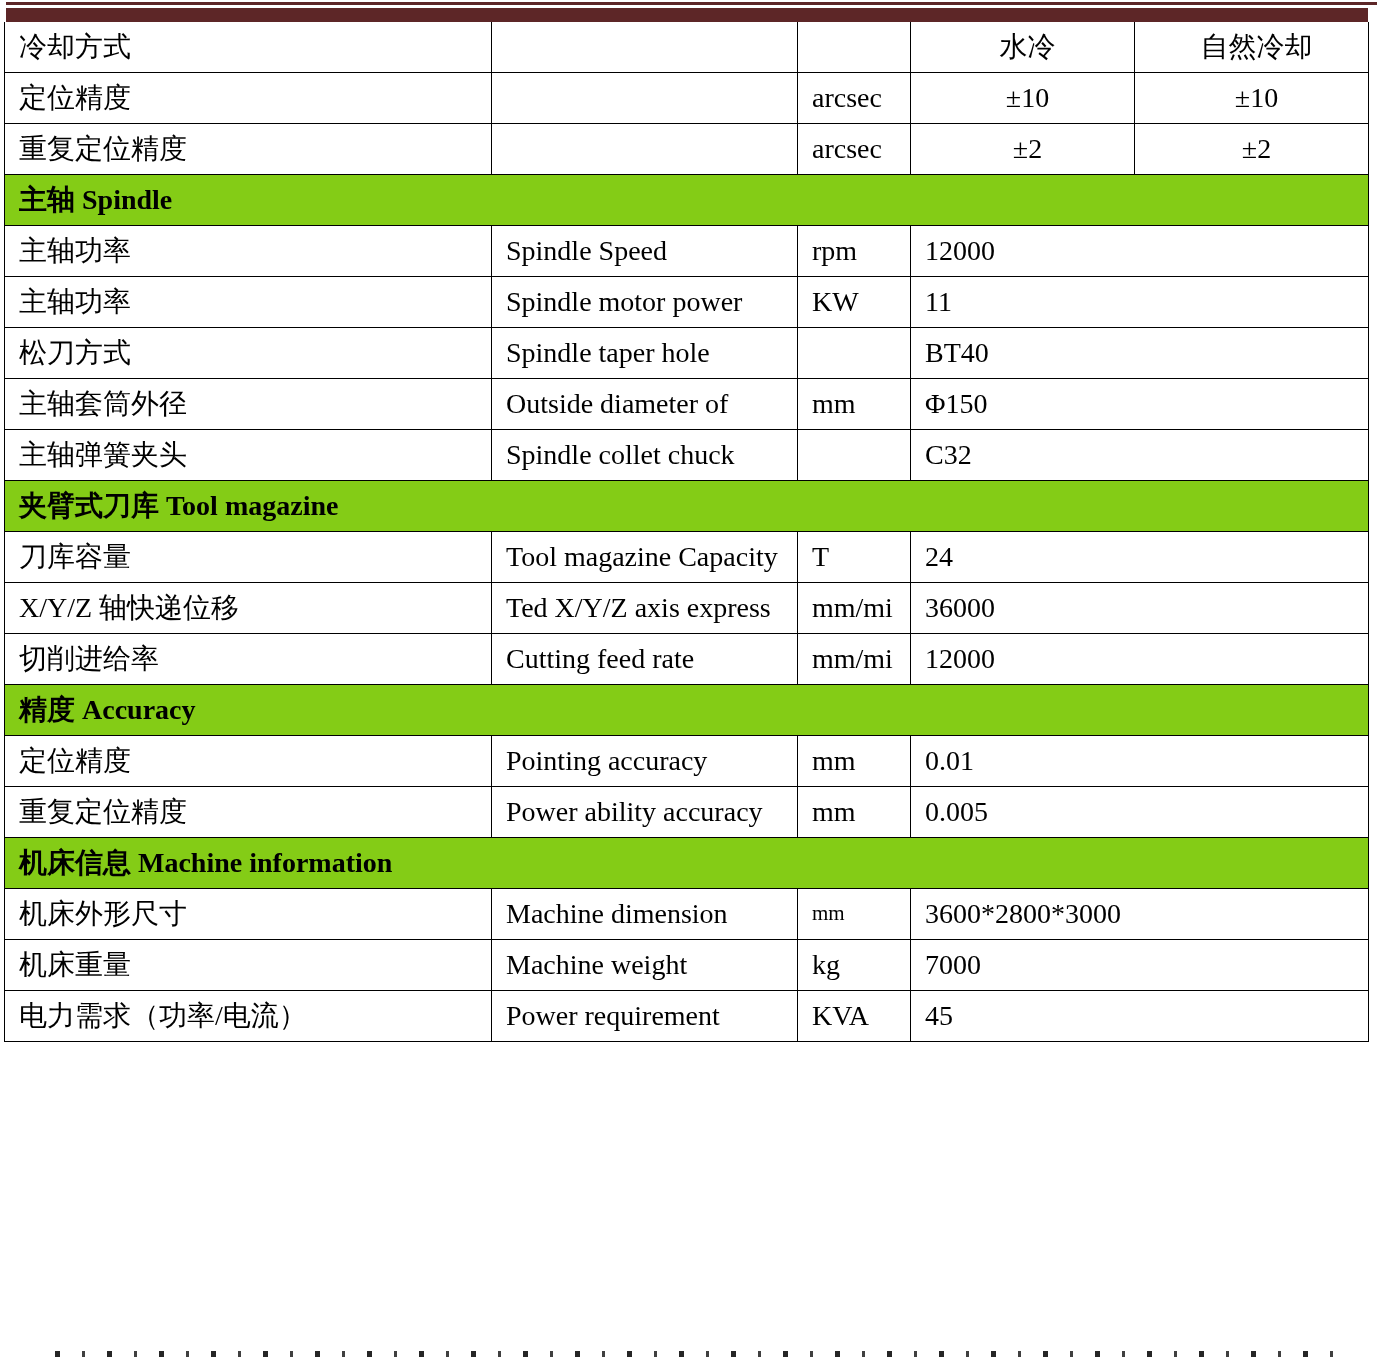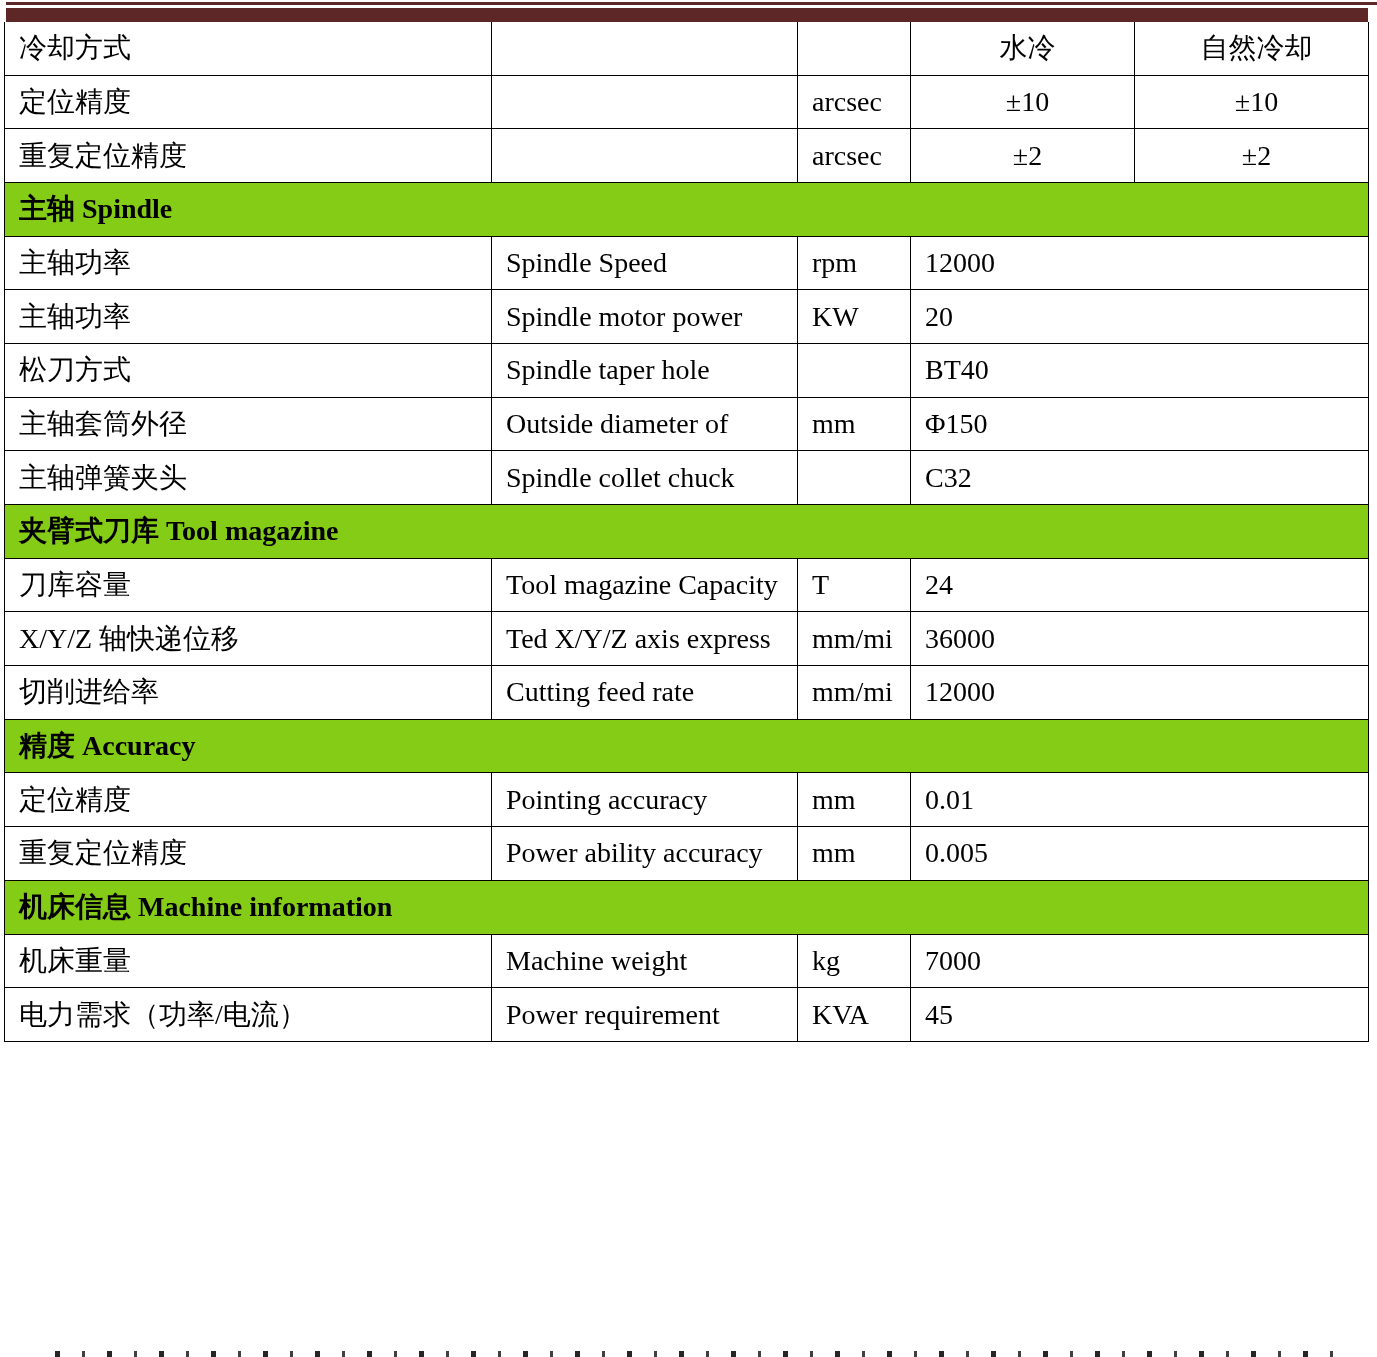--- a/index.html
+++ b/index.html
@@ -98,21 +98,21 @@
       <tr>
         <td class="cell-cn">主轴功率</td>
         <td class="cell-en">Spindle Speed</td>
         <td class="cell-unit">rpm</td>
         <td class="cell-val" colspan="2">12000</td>
       </tr>
       <tr>
         <td class="cell-cn">主轴功率</td>
         <td class="cell-en">Spindle motor power</td>
         <td class="cell-unit">KW</td>
-        <td class="cell-val" colspan="2">20</td>
+        <td class="cell-val" colspan="2">11</td>
       </tr>
       <tr>
         <td class="cell-cn">松刀方式</td>
         <td class="cell-en">Spindle taper hole</td>
         <td class="cell-unit"></td>
         <td class="cell-val" colspan="2">BT40</td>
       </tr>
       <tr>
         <td class="cell-cn">主轴套筒外径</td>
         <td class="cell-en">Outside diameter of</td>
@@ -158,20 +158,26 @@
       <tr>
         <td class="cell-cn">重复定位精度</td>
         <td class="cell-en">Power ability accuracy</td>
         <td class="cell-unit">mm</td>
         <td class="cell-val" colspan="2">0.005</td>
       </tr>
       <tr>
         <td class="section-cell" colspan="5">机床信息 Machine information</td>
       </tr>
       <tr>
+        <td class="cell-cn">机床外形尺寸</td>
+        <td class="cell-en">Machine dimension</td>
+        <td class="cell-unit small">mm</td>
+        <td class="cell-val" colspan="2">3600*2800*3000</td>
+      </tr>
+      <tr>
         <td class="cell-cn">机床重量</td>
         <td class="cell-en">Machine weight</td>
         <td class="cell-unit">kg</td>
         <td class="cell-val" colspan="2">7000</td>
       </tr>
       <tr>
         <td class="cell-cn">电力需求（功率/电流）</td>
         <td class="cell-en">Power requirement</td>
         <td class="cell-unit">KVA</td>
         <td class="cell-val" colspan="2">45</td>

